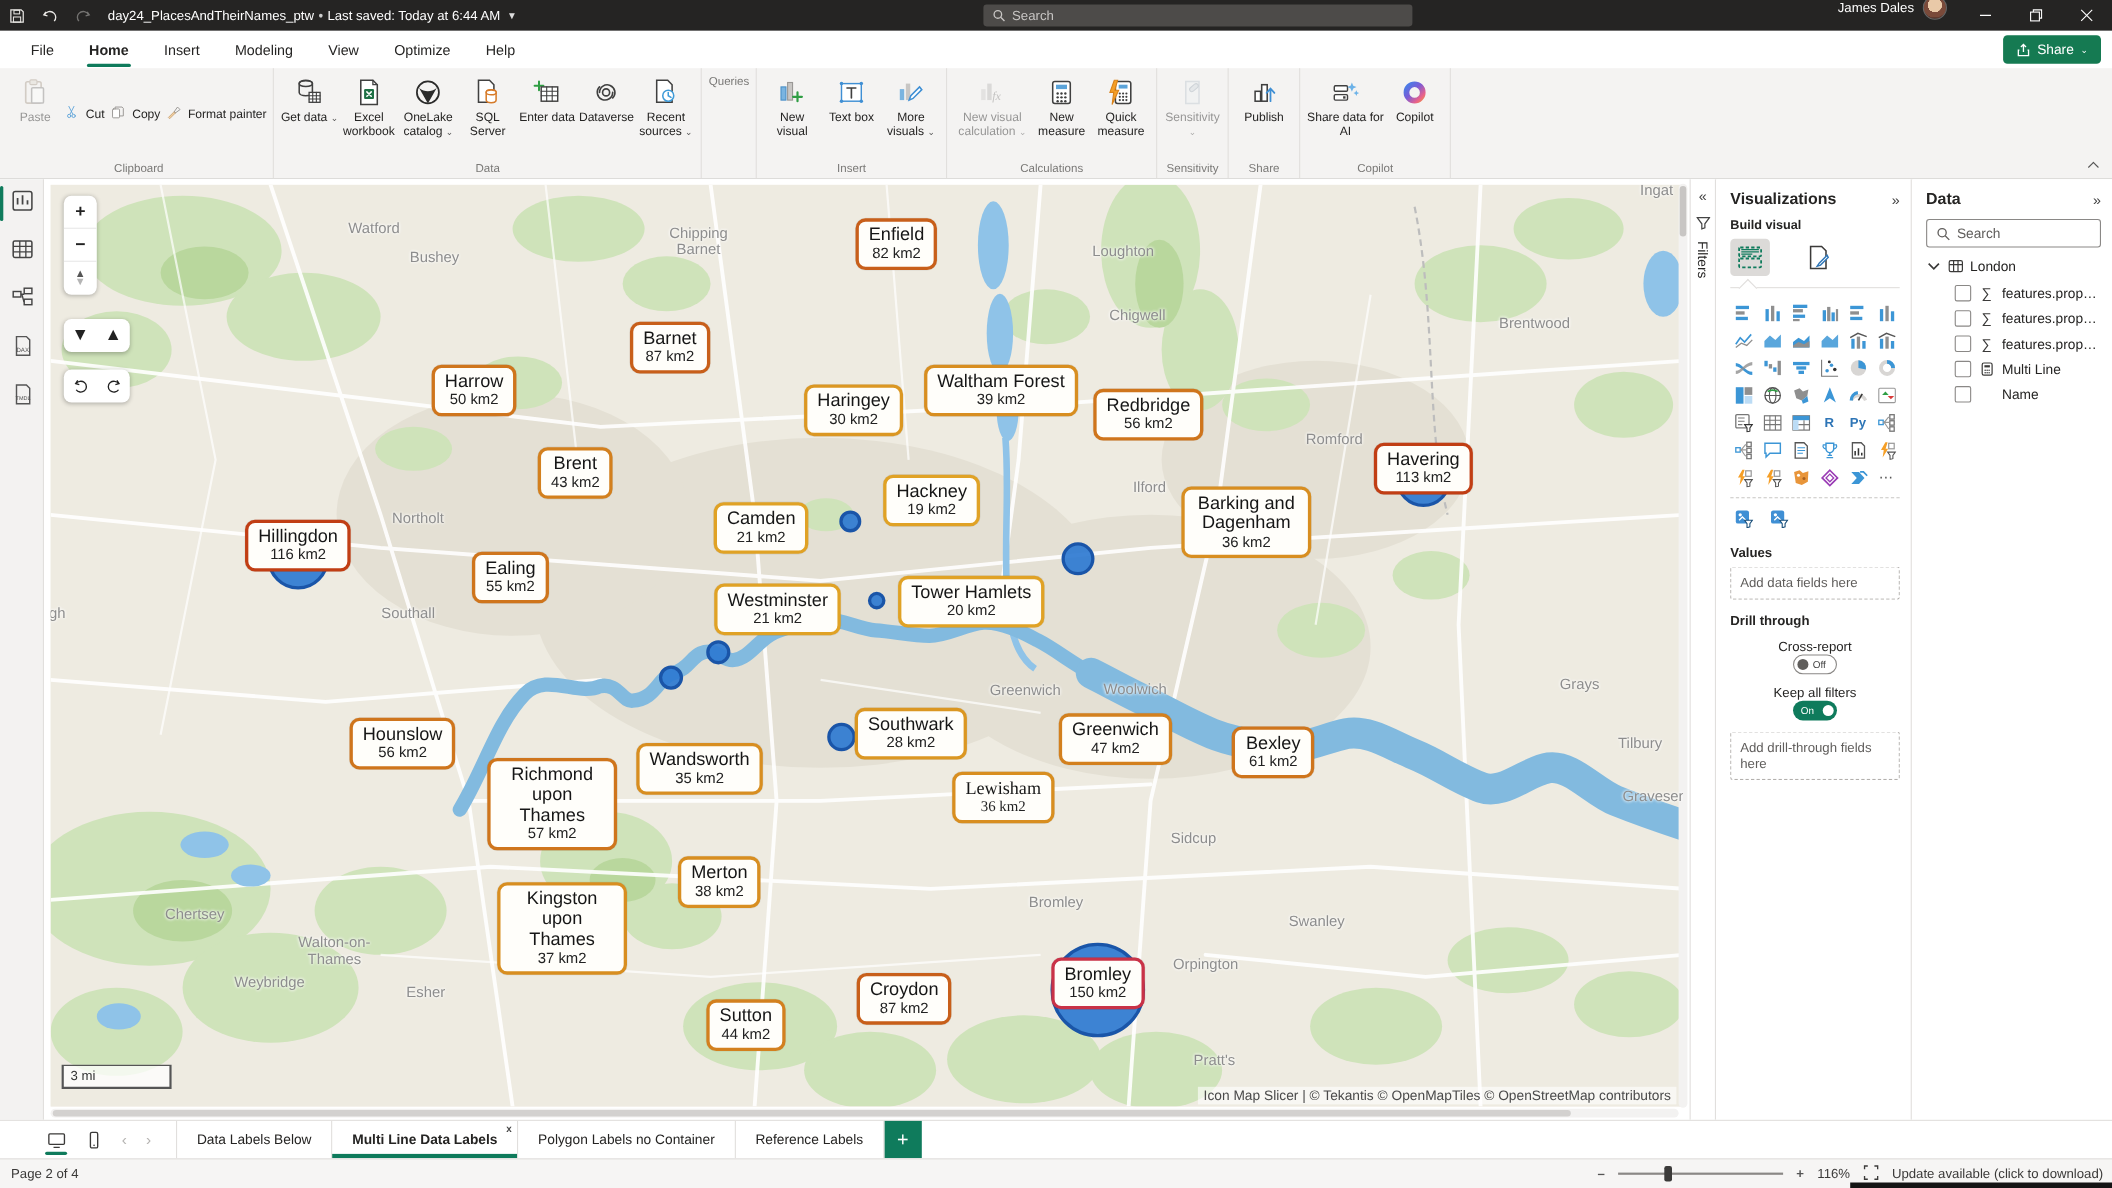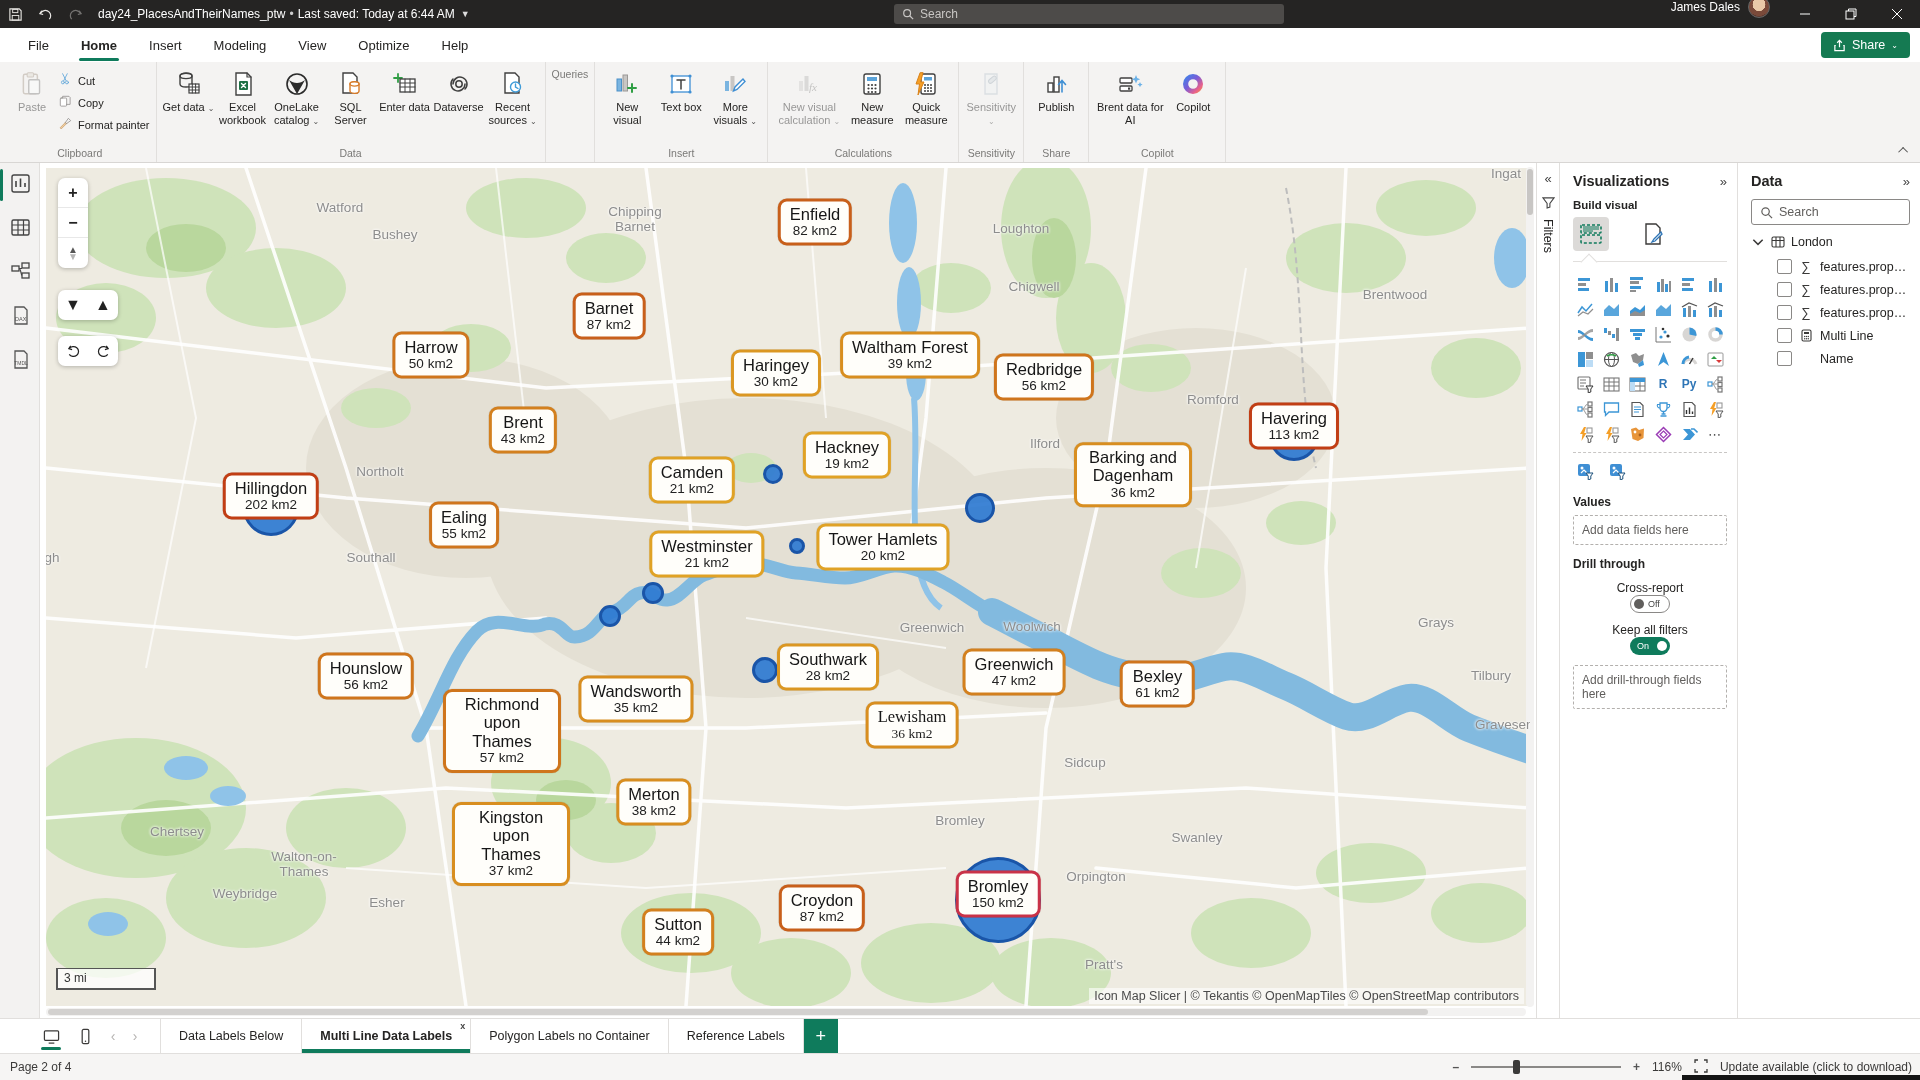--- a/index.html
+++ b/index.html
@@ -37,21 +37,21 @@
   .rbtn { width:52px; min-height:72px; display:flex; flex-direction:column; align-items:center; padding-top:4px; border-radius:3px; }
   .rbtn.wide { width:70px; }
   .rbtn .icn { width:28px; height:28px; display:flex; align-items:center; justify-content:center; }
   .rbtn .icn svg { width:26px; height:26px; }
   .rbtn-label { font-size:11px; color:#252423; text-align:center; line-height:1.18; margin-top:3px; }
   .rbtn.disabled { opacity:.45; filter:grayscale(.7); }
   .caret { font-size:8px; color:#555; }
   .clip-wrap { display:flex; gap:4px; }
   .clip-paste { width:44px; display:flex; flex-direction:column; align-items:center; padding-top:4px; }
   .clip-paste .icn svg { width:28px; height:28px; }
-  .clip-col { display:flex; flex-direction:column; gap:5px; padding-top:6px; }
+  .clip-col { display:flex; flex-direction:row; gap:5px; padding-top:6px; }
   .rsmall { display:flex; align-items:center; gap:5px; font-size:11px; color:#252423; }
   .rsmall .icn svg { width:15px; height:15px; }
   #ribbon-collapse { position:absolute; right:8px; bottom:4px; width:16px; height:16px; display:flex; align-items:center; justify-content:center; }
   #ribbon-collapse span { display:block; width:7px; height:7px; border-left:1.6px solid #555; border-top:1.6px solid #555; transform:rotate(45deg) translateY(2px); }
 
   
   #workspace { position:absolute; left:0; top:163px; width:1920px; height:855px; background:#fff; }
   #sidebar { position:absolute; left:0; top:0; width:40px; height:855px; background:#f3f2f1; border-right:1px solid #e1dfdd; }
   .sb-item { width:40px; height:44px; display:flex; align-items:center; justify-content:center; position:relative; }
   .sb-item svg { width:21px; height:21px; }
@@ -471,21 +471,21 @@
           <div class="rbtn wide">
             <span class="icn">
               <svg viewBox="0 0 26 26" fill="none" stroke-linecap="round">
                 <rect x="3" y="7" width="12" height="5" rx="1" stroke="#404040" stroke-width="1.3" fill="#fff"></rect>
                 <rect x="3" y="15" width="12" height="5" rx="1" stroke="#404040" stroke-width="1.3" fill="#fff"></rect>
                 <rect x="11" y="16.5" width="2.2" height="2.2" fill="#404040"></rect>
                 <path d="M19 4 l1.2 3 3 1.2 -3 1.2 -1.2 3 -1.2 -3 -3 -1.2 3 -1.2 Z" fill="#6cb2e8"></path>
                 <path d="M23 11 l.8 1.8 1.8 .8 -1.8 .8 -.8 1.8 -.8 -1.8 -1.8 -.8 1.8 -.8 Z" fill="#6cb2e8"></path>
               </svg>
             </span>
-            <span class="rbtn-label">Brent data for AI</span>
+            <span class="rbtn-label">Share data for AI</span>
           </div>
           <div class="rbtn">
             <span class="icn">
               <svg viewBox="0 0 26 26">
                 <defs>
                   <linearGradient id="cpg" x1="0" y1="0" x2="1" y2="1">
                     <stop offset="0" stop-color="#2E8DEF"></stop>
                     <stop offset=".45" stop-color="#7B5CD6"></stop>
                     <stop offset=".75" stop-color="#E8618C"></stop>
                     <stop offset="1" stop-color="#F5A623"></stop>
@@ -702,21 +702,21 @@
           <div class="blabel wrap" style="left: 1087px; top: 307px; border: 3px solid rgb(216, 142, 32);">
             <div class="bname">Barking and Dagenham</div>
             <div class="barea">36 km2</div>
           </div>
           <div class="blabel" style="left: 646px; top: 312px; border: 3px solid rgb(224, 162, 37);">
             <div class="bname">Camden</div>
             <div class="barea">21 km2</div>
           </div>
           <div class="blabel" style="left: 225px; top: 328px; border: 3px solid rgb(193, 62, 20);">
             <div class="bname">Hillingdon</div>
-            <div class="barea">202 km2</div>
+            <div class="barea">116 km2</div>
           </div>
           <div class="blabel" style="left: 418px; top: 357px; border: 3px solid rgb(207, 117, 28);">
             <div class="bname">Ealing</div>
             <div class="barea">55 km2</div>
           </div>
           <div class="blabel" style="left: 837px; top: 379px; border: 3px solid rgb(224, 162, 37);">
             <div class="bname">Tower Hamlets</div>
             <div class="barea">20 km2</div>
           </div>
           <div class="blabel" style="left: 661px; top: 386px; border: 3px solid rgb(224, 162, 37);">

